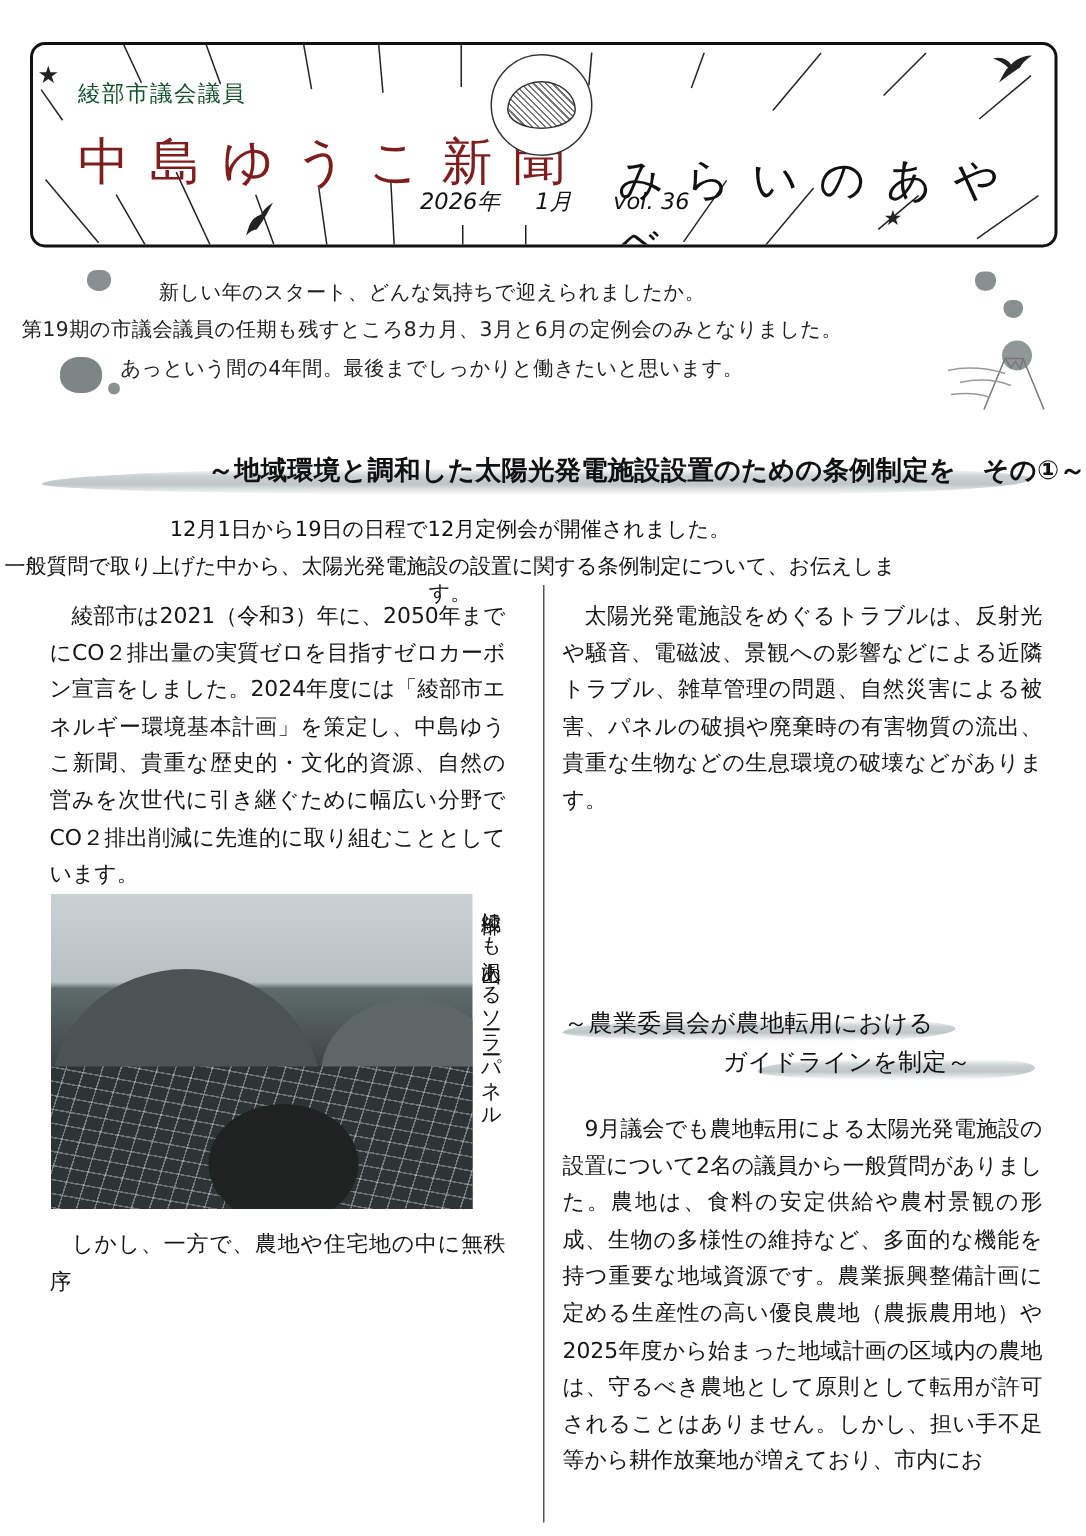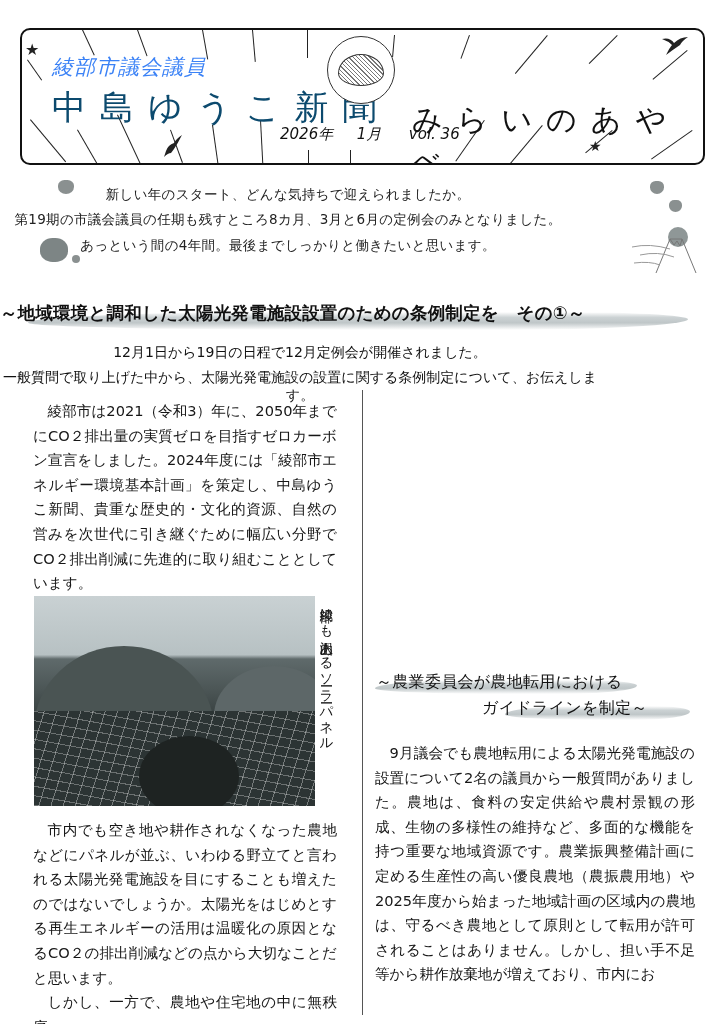--- a/index.html
+++ b/index.html
@@ -4,38 +4,38 @@
 <style>
   html, body { margin:0; padding:0; background:#ffffff; }
   body { width:724px; height:1024px; position:relative; overflow:hidden;
          font-family:"DejaVu Sans","Liberation Sans",sans-serif; color:#1a1a1a; }
   .abs { position:absolute; }
 
   
   .masthead { left:20px; top:28px; width:685px; height:137px; border:2px solid #111;
               border-radius:10px; box-sizing:border-box; overflow:hidden; background:#fff; }
   .ray { position:absolute; width:1px; background:#222; transform-origin:top left; }
-  .mh-sub { left:30px; top:23px; font-size:21px; letter-spacing:1px; color:#3b82f6;font-style:italic; }
-  .mh-title { left:30px; top:55px; font-size:34px; letter-spacing:14px; color:#0c4a6e; font-weight:normal; }
+  .mh-sub { left:30px; top:23px; font-size:15px; letter-spacing:1px; color:#14532d; }
+  .mh-title { left:30px; top:55px; font-size:34px; letter-spacing:14px; color:#7f1d1d; font-weight:normal; }
   .mh-title2 { left:390px; top:70px; font-size:30px; letter-spacing:14px; color:#111; }
   .mh-date { left:258px; top:95px; font-size:15px; color:#111;font-style:italic; }
   .mh-date span { display:inline-block; }
   .logo { left:305px; top:6px; width:66px; height:66px; border-radius:50%; border:1px solid #333;
           background:#fff; display:flex; align-items:center; justify-content:center; }
   .logo-inner { width:44px; height:30px; border-radius:50% 50% 50% 50%/60% 60% 40% 40%;
                 border:1.5px solid #333; background:repeating-linear-gradient(45deg,#fff 0 2px,#777 2px 3px); }
 
   
   .intro { left:0; width:576px; text-align:center; font-size:13.5px; color:#222; letter-spacing:0.3px; }
   .deco { border-radius:50%; background:#8a9090; }
 
   
   .brush { background:linear-gradient(180deg, rgba(255,255,255,0) 0%, #c6cdcf 30%, #b8c0c2 60%, rgba(255,255,255,0) 100%);
            border-radius:40% 20% 30% 50%/60% 40% 60% 40%; opacity:0.9; }
-  .headline { left:0; width:724px; text-align:left; font-size:17.5px; font-weight:bold; color:#111; letter-spacing:0.2px; }
+  .headline { left:0; width:724px; text-align:right; font-size:17.5px; font-weight:bold; color:#111; letter-spacing:0.2px; }
   .lead { left:0; width:600px; text-align:center; font-size:14px; color:#111; }
 
   
   .col { font-size:14.6px; line-height:24.6px; color:#161616; text-align:justify; }
   .col p { margin:0; }
   .indent { text-indent:1em; }
   .divider { left:362px; top:390px; width:1px; height:625px; background:#555; }
 
   
   .photo { left:34px; top:596px; width:281px; height:210px; overflow:hidden;
@@ -146,27 +146,27 @@
 
 <div class="abs photo">
   <div class="abs hill1"></div>
   <div class="abs hill2"></div>
   <div class="abs panels"></div>
   <div class="abs tree"></div>
 </div>
 <div class="abs caption-v">綾部にも沢山あるソーラーパネル</div>
 
 <div class="abs col" style="left:33px;top:818px;width:304px;">
-  <p class="indent">市内でも空き地や耕作されなくなった農地などにパネルが並ぶ、いわゆる野立てと言われる太陽光発電施設を目にすることも増えたのではないでしょうか。太陽光をはじめとする再生エネルギーの活用は温暖化の原因となるCO２の排出削減などの点から大切なことだと思います。</p>
   <p class="indent">しかし、一方で、農地や住宅地の中に無秩序</p>
 </div>
 
 <div class="abs divider"></div>
 
 <div class="abs col" style="left:375px;top:399px;width:320px;">
+  <p class="indent">太陽光発電施設をめぐるトラブルは、反射光や騒音、電磁波、景観への影響などによる近隣トラブル、雑草管理の問題、自然災害による被害、パネルの破損や廃棄時の有害物質の流出、貴重な生物などの生息環境の破壊などがあります。</p>
 </div>
 
 <div class="abs brush" style="left:375px;top:680px;width:262px;height:14px;"></div>
 <div class="abs brush" style="left:505px;top:706px;width:185px;height:14px;"></div>
 <div class="abs subhead" style="left:376px;top:672px;">～農業委員会が農地転用における</div>
 <div class="abs subhead" style="left:482px;top:698px;">ガイドラインを制定～</div>
 
 <div class="abs col" style="left:375px;top:741px;width:320px;">
   <p class="indent">9月議会でも農地転用による太陽光発電施設の設置について2名の議員から一般質問がありました。農地は、食料の安定供給や農村景観の形成、生物の多様性の維持など、多面的な機能を持つ重要な地域資源です。農業振興整備計画に定める生産性の高い優良農地（農振農用地）や2025年度から始まった地域計画の区域内の農地は、守るべき農地として原則として転用が許可されることはありません。しかし、担い手不足等から耕作放棄地が増えており、市内にお</p>
 </div>

